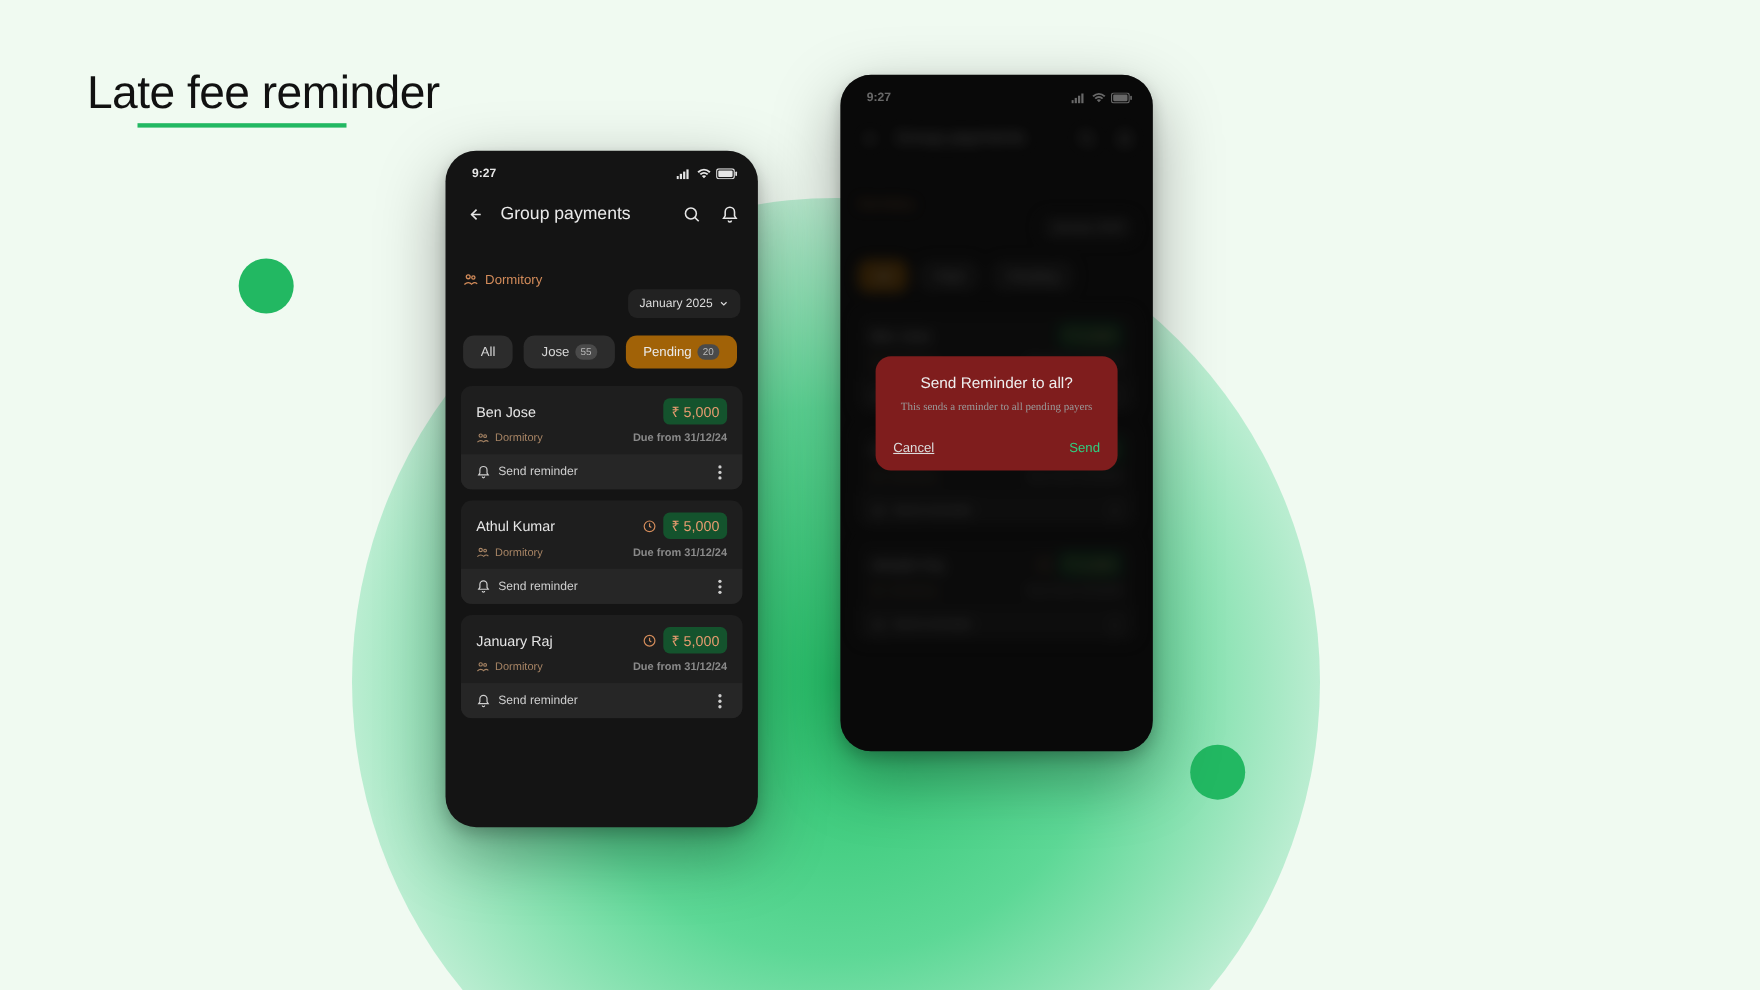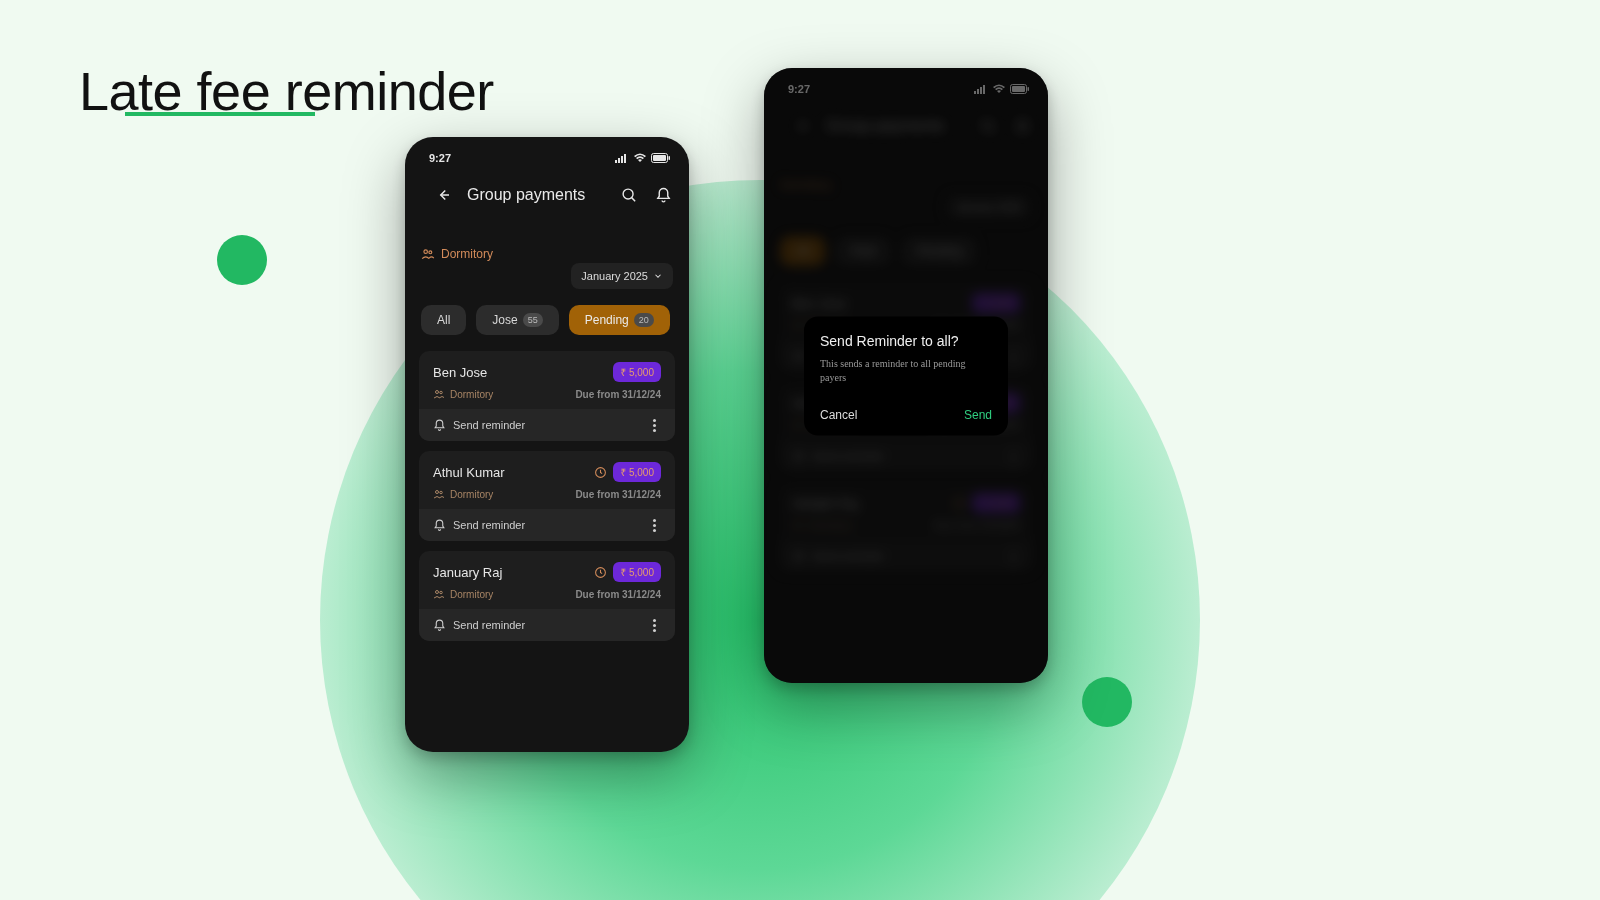--- a/index.html
+++ b/index.html
@@ -26,21 +26,21 @@
   height: 50px;
   border-radius: 50%;
   background: #22b862;
 }
 .bg-dot-1 { left: 217px; top: 235px; }
 .bg-dot-2 { left: 1082px; top: 677px; }
 .heading {
   position: absolute;
   left: 79px;
   top: 60px;
-  font-size: 54px;
+  font-size: 42px;
   font-weight: 400;
   color: #111;
   letter-spacing: -0.5px;
 }
 .heading-underline {
   position: absolute;
   left: 125px;
   top: 112px;
   width: 190px;
   height: 4px;
@@ -65,21 +65,21 @@
   height: 32px;
   font-size: 11px;
   color: #e6e6e6;
   font-weight: 600;
   text-align: center;
 }
 .status-icons { display: flex; gap: 4px; align-items: center; }
 .appbar {
   display: flex;
   align-items: center;
-  padding: 16px 16px 10px 28px;
+  padding: 16px 16px 10px 16px;
   gap: 14px;
 }
 .back-icon, .search-icon, .bell-icon {
   width: 20px; height: 20px;
   display: flex; align-items: center; justify-content: center;
   color: #e6e6e6;
   cursor: pointer;
 }
 .appbar-title {
   flex: 1;
@@ -133,23 +133,23 @@
   border-radius: 10px;
   overflow: hidden;
   text-align: right;
 }
 .card-top { padding: 11px 14px 9px 14px; }
 .card-row1 { display: flex; justify-content: space-between; align-items: center; }
 .name { color: #e6e6e6; font-size: 13px; font-weight: 400; }
 .amount-wrap { display: flex; align-items: center; gap: 6px; }
 .clock { width: 13px; height: 13px; }
 .amount {
-  background: #6d28d9; color: #e59b6f;
+  background: #14532d; color: #e59b6f;
   border-radius: 6px; padding: 3px 7px;
-  font-size: 10px; font-weight: 500;
+  font-size: 13px; font-weight: 500;
 }
 .card-row2 { display: flex; justify-content: space-between; align-items: center; margin-top: 6px; }
 .sub-chip { display: flex; align-items: center; gap: 5px; color: #a88565; font-size: 10px; }
 .sub-chip svg { width: 12px; height: 12px; }
 .due { color: #8a8a8a; font-size: 10px; font-weight: bold; }
 .card-bottom {
   background: #262626;
   display: flex; align-items: center; justify-content: space-between;
   padding: 9px 14px;
   cursor: pointer;
@@ -157,32 +157,33 @@
 .remind { display: flex; align-items: center; gap: 7px; color: #cfcfcf; font-size: 11px; }
 .remind svg { width: 13px; height: 13px; }
 .kebab { color: #cfcfcf; width: 14px; height: 14px; display: flex; flex-direction: column; justify-content: center; align-items: center; gap: 2px; }
 .kebab span { width: 3px; height: 3px; border-radius: 50%; background: #cfcfcf; }
 
 .scrim { position: absolute; inset: 0; background: rgba(0,0,0,0.55); }
 .dialog {
   position: absolute;
   left: 50%; top: 50%;
   transform: translate(-50%, -50%);
-  width: 204px;
-  background: #000000;
+  width: 220px;
+  background: #7f1d1d;
   border-radius: 14px;
   padding: 16px 16px 14px 16px;
+  text-align: center;
 }
 .dialog-title { color: #efefef; font-size: 14px; font-weight: 500; }
 .dialog-msg { color: #9a9a9a; font-size: 10px; margin-top: 8px; line-height: 1.45; font-family: Liberation Serif, serif; }
 .dialog-actions {
   display: flex; justify-content: space-between; margin-top: 22px;
   font-size: 12px;
 }
-.dcancel { color: #dcdcdc; cursor: pointer; }
+.dcancel { color: #dcdcdc; cursor: pointer; text-decoration: underline; }
 .dsend { color: #2fcf80; cursor: pointer; font-weight: 500; }
 .blurred { filter: blur(6px); opacity: 0.55; }
 </style>
 </head>
 <body>
 
 <div class="bg-circle-large"></div>
 <div class="bg-circle-small bg-dot-1"></div>
 <div class="bg-circle-small bg-dot-2"></div>
 

